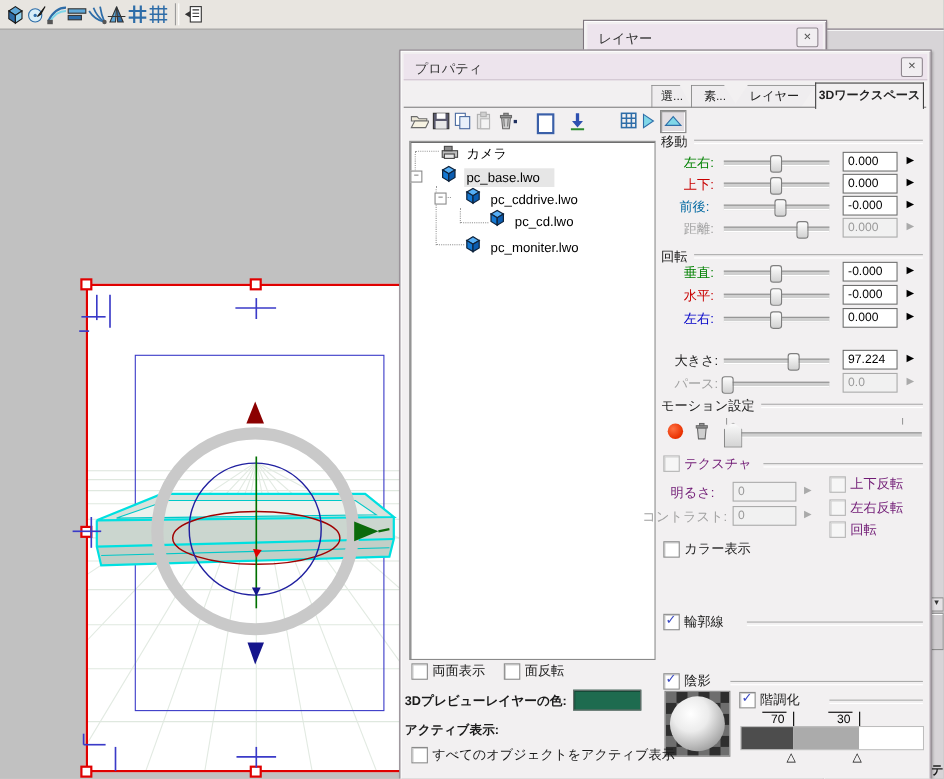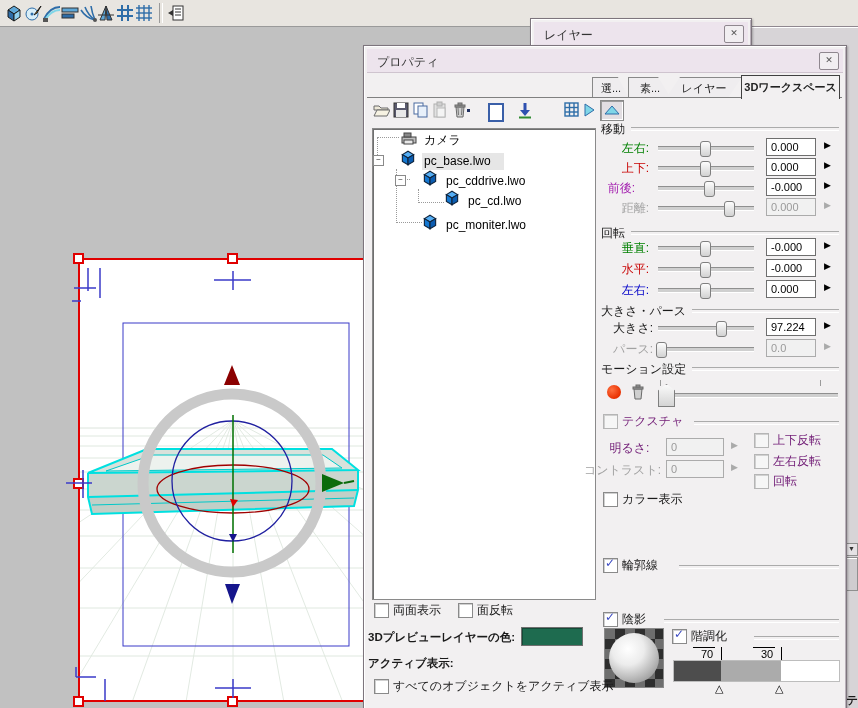--- a/index.html
+++ b/index.html
@@ -405,21 +405,21 @@
     </div>
     <div class="srow" style="left:237px;top:112px;width:238px">
       <span class="slab" style="right:190px;color:#C80000">上下:</span>
       <div class="strack" style="left:57px;width:96px">
           <div class="sthumb" style="left:42px"></div>
         </div>
       <div class="vbox" style="left:165px;width:44px"><span>0.000</span></div>
       <span class="varrow" style="left:223px"></span>
     </div>
     <div class="srow" style="left:237px;top:132px;width:238px">
-      <span class="slab" style="right:204px;color:#a21caf">前後:</span>
+      <span class="slab" style="right:194px;color:#0369a1">前後:</span>
       <div class="strack" style="left:57px;width:96px">
           <div class="sthumb" style="left:46px"></div>
         </div>
       <div class="vbox" style="left:165px;width:44px"><span>-0.000</span></div>
       <span class="varrow" style="left:223px"></span>
     </div>
     <div class="srow" style="left:237px;top:152px;width:238px">
       <span class="slab" style="right:190px;color:#a2a2a2">距離:</span>
       <div class="strack" style="left:57px;width:96px">
           <div class="sthumb" style="left:66px"></div>
@@ -450,24 +450,20 @@
     </div>
     <div class="srow" style="left:237px;top:234px;width:238px">
       <span class="slab" style="right:190px;color:#0000C8">左右:</span>
       <div class="strack" style="left:57px;width:96px">
           <div class="sthumb" style="left:42px"></div>
         </div>
       <div class="vbox" style="left:165px;width:44px"><span>0.000</span></div>
       <span class="varrow" style="left:223px"></span>
     </div>
 
-    <div class="ghead" style="left:237px;top:258px;width:238px">
-      <span class="gtitle">大きさ・パース</span>
-        <div class="gline"></div>
-    </div>
     <div class="srow" style="left:237px;top:272px;width:238px">
       <span class="slab" style="right:186px;color:#1a1a1a">大きさ:</span>
       <div class="strack" style="left:57px;width:96px">
           <div class="sthumb" style="left:58px"></div>
         </div>
       <div class="vbox" style="left:165px;width:44px"><span>97.224</span></div>
       <span class="varrow" style="left:223px"></span>
     </div>
     <div class="srow" style="left:237px;top:293px;width:238px">
       <span class="slab" style="right:186px;color:#a2a2a2">パース:</span>

